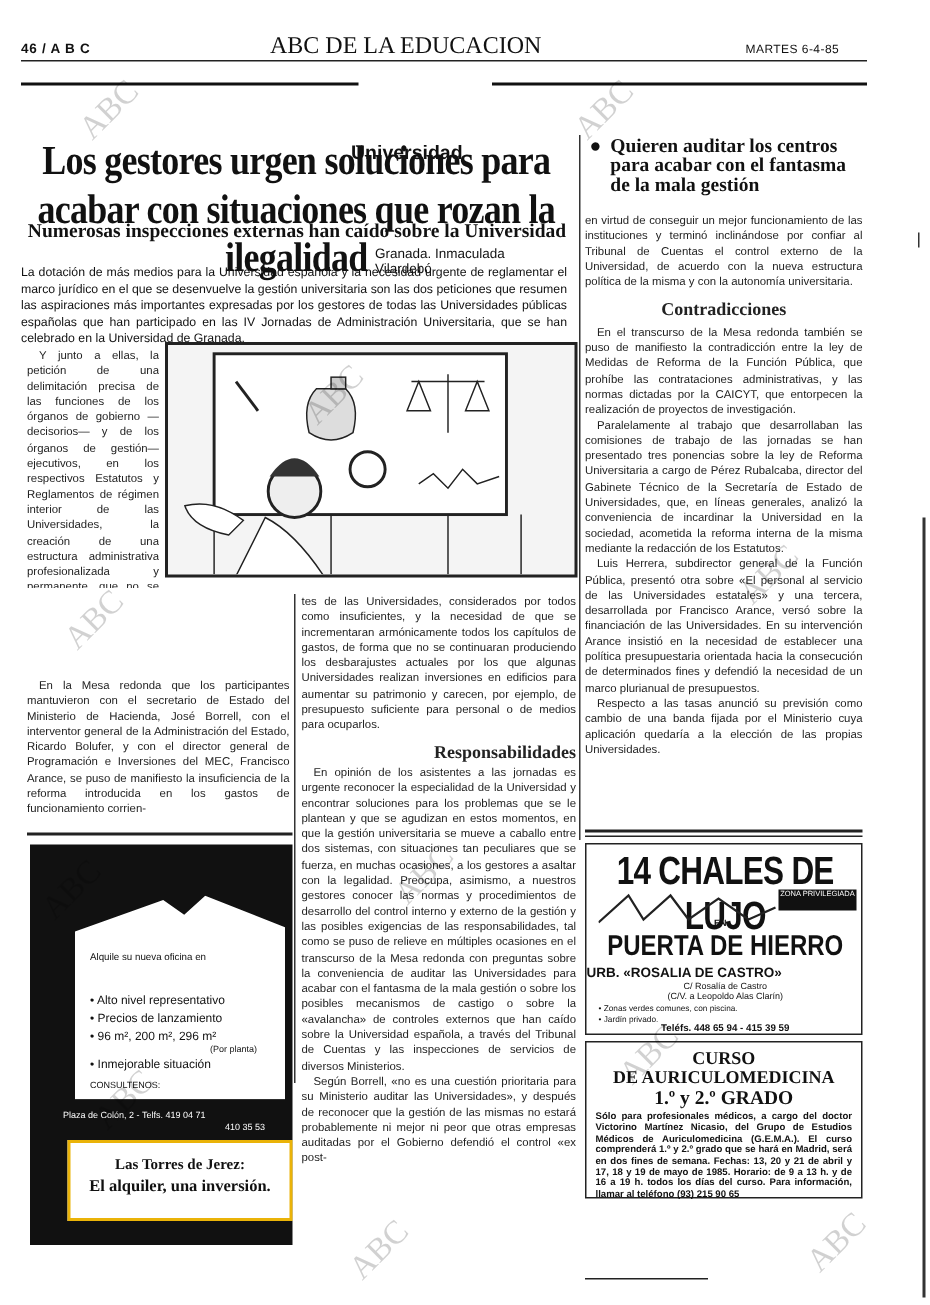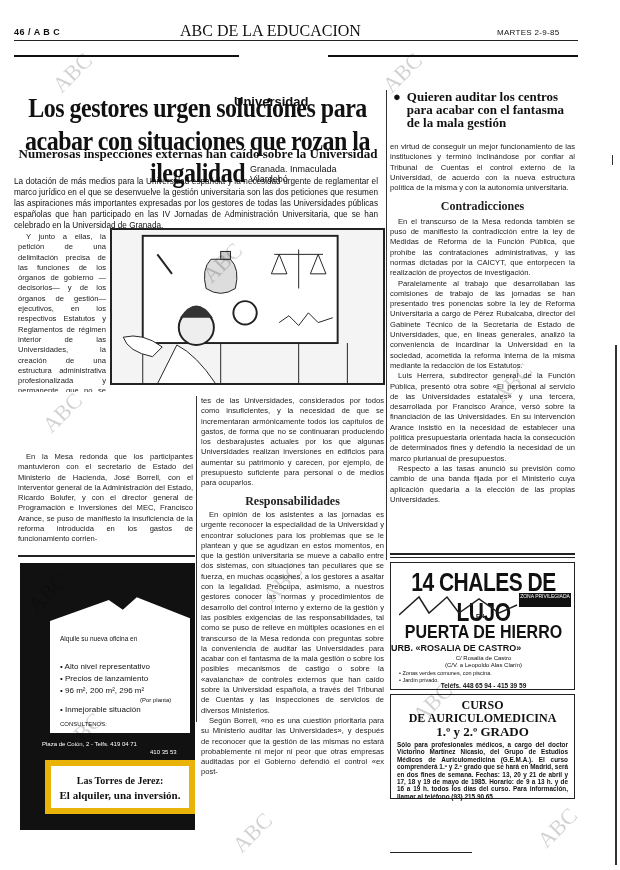--- a/index.html
+++ b/index.html
@@ -18,34 +18,34 @@
   .lead { left: 14px; top: 176px; width: 364px; font-size: 8.2px; line-height: 11px; font-weight: normal; text-align: justify; }
   .col { font-size: 7.6px; line-height: 10.3px; text-align: justify; color: #222; }
   .col p { text-indent: 8px; }
   .illus { left: 110px; top: 228px; width: 275px; height: 157px; border: 2px solid #222; background: #f4f4f4; overflow: hidden; }
   .illus svg { width: 100%; height: 100%; }
   .vrule { width: 1px; background: #333; }
   .subtitle { font-family: "Liberation Serif", serif; font-weight: bold; text-align: center; }
   .ad-torres { left: 20px; top: 563px; width: 175px; height: 175px; background: #111; color: #fff; }
   .torres-building { position: absolute; left: 30px; top: 30px; width: 140px; height: 140px; background: #fff; clip-path: polygon(0% 20%, 42% 5%, 52% 12%, 62% 3%, 100% 18%, 100% 100%, 0% 100%); }
   .torres-text { position: absolute; color: #111; }
-  .torres-banner { position: absolute; left: 25px; top: 138px; width: 150px; height: 38px; background: #fff; border: 6px solid #eab308; text-align: center; font-family: "Liberation Serif", serif; font-weight: bold; color: #111; font-size: 10px; line-height: 14px; padding-top: 4px; }
+  .torres-banner { position: absolute; left: 25px; top: 138px; width: 150px; height: 38px; background: #fff; border: 2px solid #eab308; text-align: center; font-family: "Liberation Serif", serif; font-weight: bold; color: #111; font-size: 10px; line-height: 14px; padding-top: 4px; }
   .ad-chales { left: 390px; top: 562px; width: 185px; height: 128px; border: 1px solid #222; }
   .chales-title { left: 0; top: 4px; width: 185px; text-align: center; font-size: 21px; font-weight: bold; letter-spacing: -0.5px; transform: scaleY(1.25); transform-origin: top; }
   .ad-curso { left: 390px; top: 694px; width: 185px; height: 105px; border: 1px solid #222; padding: 4px 6px; text-align: center; }
   .curso-h { font-family: "Liberation Serif", serif; font-weight: bold; font-size: 12px; line-height: 13px; }
   .curso-body { font-size: 6.4px; line-height: 7.4px; text-align: justify; margin-top: 3px; font-weight: bold; }
   .watermark { color: rgba(0,0,0,0.18); font-family: "Liberation Serif", serif; font-size: 22px; transform: rotate(-45deg); }
 </style>
 </head>
 <body>
 
 <div class="abs hdr-left">46 / A B C</div>
 <div class="abs hdr-title">ABC DE LA EDUCACION</div>
-<div class="abs hdr-date">MARTES 2-9-85</div>
+<div class="abs hdr-date">MARTES 6-4-85</div>
 <div class="abs hdr-rule"></div>
 
 <div class="abs section-rule" style="left:14px; width:225px;"></div>
 <div class="abs section-rule" style="left:328px; width:250px;"></div>
 <div class="abs section-label">Universidad</div>
 
 <div class="abs headline">Los gestores urgen soluciones para acabar con situaciones que rozan la ilegalidad</div>
 <div class="abs subhead">Numerosas inspecciones externas han caído sobre la Universidad</div>
 <div class="abs byline">Granada. Inmaculada Vilardebó</div>
 <div class="abs lead">La dotación de más medios para la Universidad española y la necesidad urgente de reglamentar el marco jurídico en el que se desenvuelve la gestión universitaria son las dos peticiones que resumen las aspiraciones más importantes expresadas por los gestores de todas las Universidades públicas españolas que han participado en las IV Jornadas de Administración Universitaria, que se han celebrado en la Universidad de Granada.</div>
@@ -77,21 +77,21 @@
     <path d="M68 90 q17 -25 34 0" fill="#333"></path>
     <path d="M40 130 q-25 -5 -30 -20 q20 -5 40 10 z" fill="#fff" stroke="#222"></path>
     <path d="M65 118 q20 10 40 40 h-60 z" fill="#fff" stroke="#222"></path>
     <line x1="60" y1="45" x2="45" y2="25" stroke="#222" stroke-width="2"></line>
   </svg>
 </div>
 
 <div class="abs vrule" style="left:196px; top:396px; height:326px;"></div>
 <div class="abs col" style="left:201px; top:396px; width:183px;">
   <p style="text-indent:0;">tes de las Universidades, considerados por todos como insuficientes, y la necesidad de que se incrementaran armónicamente todos los capítulos de gastos, de forma que no se continuaran produciendo los desbarajustes actuales por los que algunas Universidades realizan inversiones en edificios para aumentar su patrimonio y carecen, por ejemplo, de presupuesto suficiente para personal o de medios para ocuparlos.</p>
-  <div class="subtitle" style="font-size:12px; margin:7px 0 4px;">Responsabilidades</div>
+  <div class="subtitle" style="font-size:12px; margin:7px 0 4px;text-align:right;">Responsabilidades</div>
   <p>En opinión de los asistentes a las jornadas es urgente reconocer la especialidad de la Universidad y encontrar soluciones para los problemas que se le plantean y que se agudizan en estos momentos, en que la gestión universitaria se mueve a caballo entre dos sistemas, con situaciones tan peculiares que se fuerza, en muchas ocasiones, a los gestores a asaltar con la legalidad. Preocupa, asimismo, a nuestros gestores conocer las normas y procedimientos de desarrollo del control interno y externo de la gestión y las posibles exigencias de las responsabilidades, tal como se puso de relieve en múltiples ocasiones en el transcurso de la Mesa redonda con preguntas sobre la conveniencia de auditar las Universidades para acabar con el fantasma de la mala gestión o sobre los posibles mecanismos de castigo o sobre la «avalancha» de controles externos que han caído sobre la Universidad española, a través del Tribunal de Cuentas y las inspecciones de servicios de diversos Ministerios.</p>
   <p>Según Borrell, «no es una cuestión prioritaria para su Ministerio auditar las Universidades», y después de reconocer que la gestión de las mismas no estará probablemente ni mejor ni peor que otras empresas auditadas por el Gobierno defendió el control «ex post-</p>
 </div>
 
 <div class="abs vrule" style="left:386px; top:90px; height:470px;"></div>
 <div class="abs" style="left:393px; top:90px; width:185px;">
   <div style="display:flex; gap:6px; font-family:'Liberation Serif', serif; font-weight:bold; font-size:13px; line-height:13px;">
     <span>●</span>
     <span>Quieren auditar los centros para acabar con el fantasma de la mala gestión</span>
   </div>

